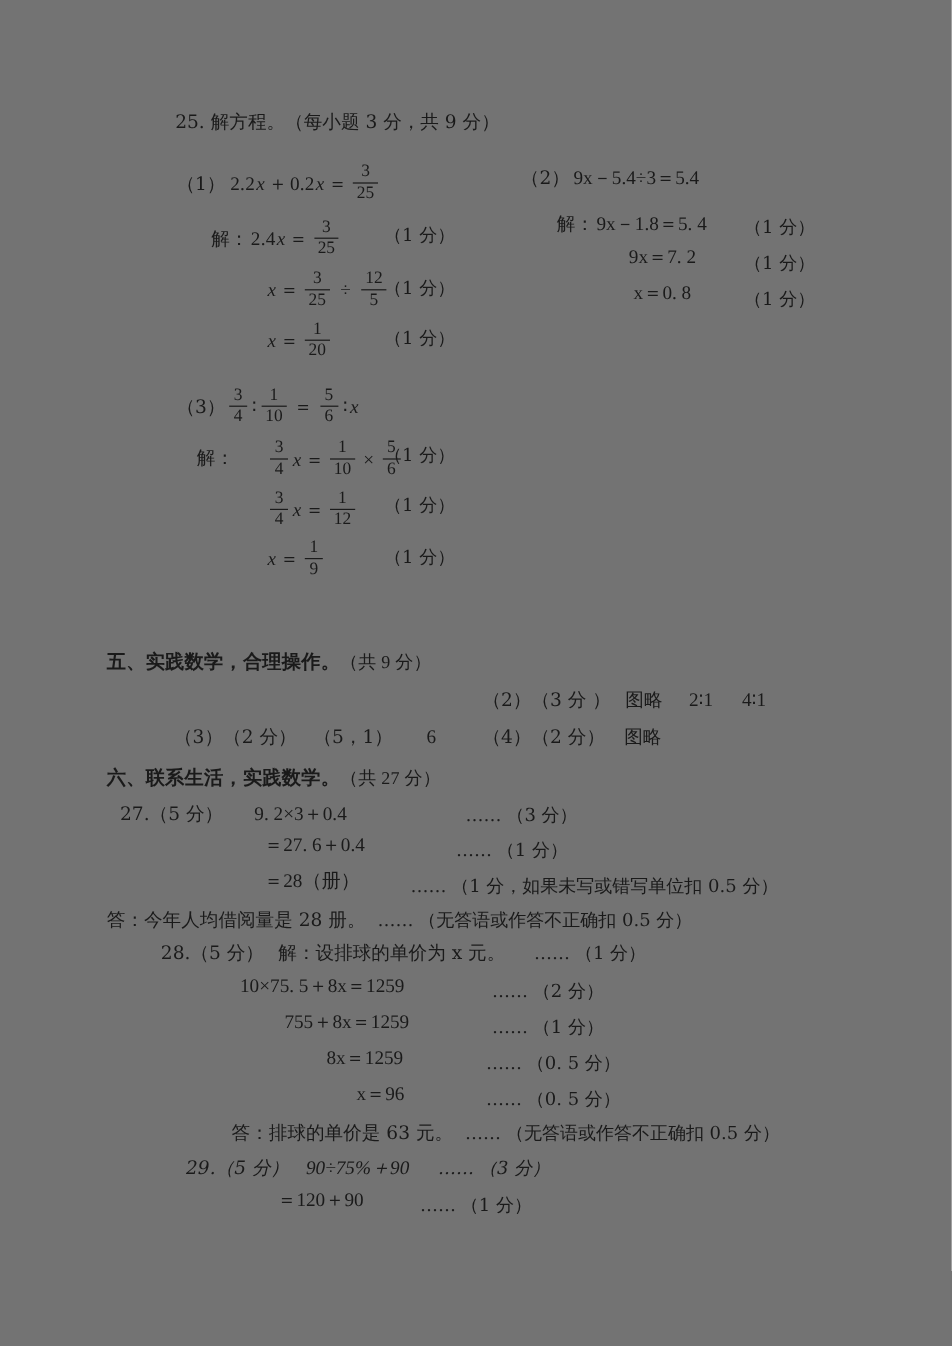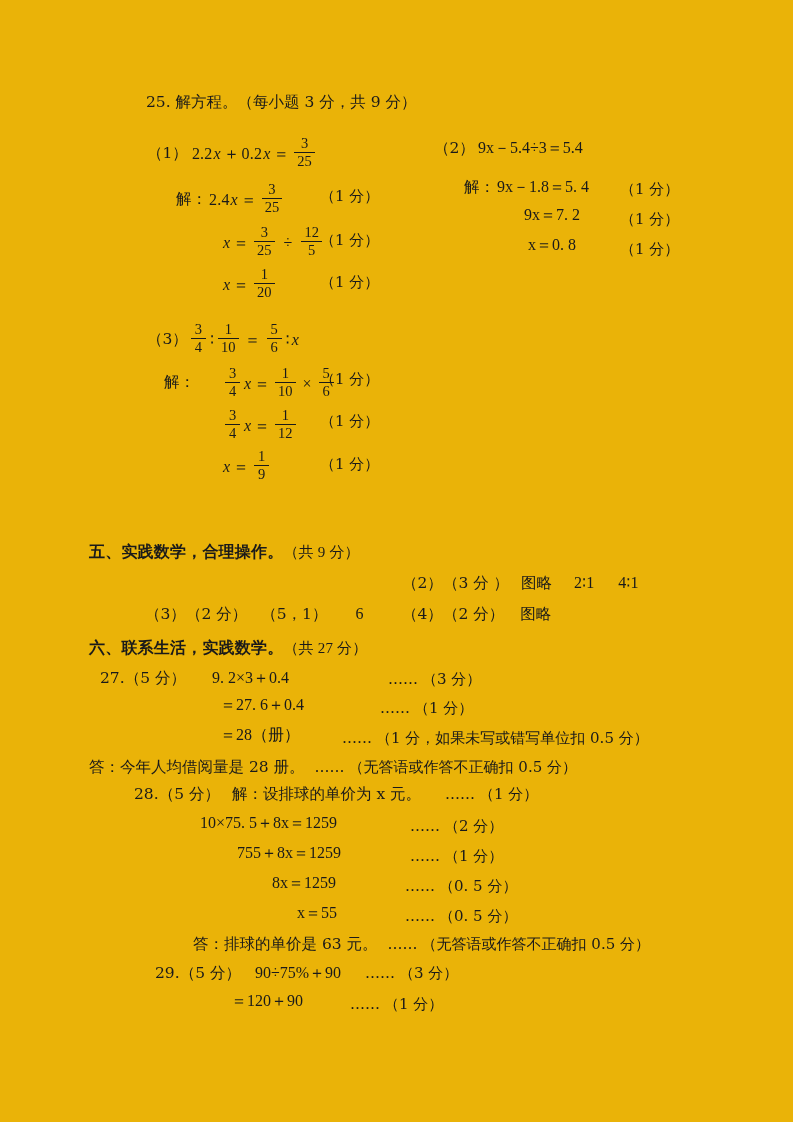--- a/index.html
+++ b/index.html
@@ -13,21 +13,21 @@
     position: relative;
     font-family: "Liberation Serif", "DejaVu Serif", serif;
     color: #1a1a1a;
     overflow: hidden;
   }
   .page {
     position: absolute;
     left: 0; top: 0;
     width: 793px;
     height: 1122px;
-    background: #eab308;
+    background: #737373;
   }
   .abs { position: absolute; white-space: nowrap; }
   .cnserif { font-family: "DejaVu Serif", "Liberation Serif", serif; font-size: 15.5px; }
 
   .heading {
     font-family: "DejaVu Sans", "Liberation Sans", sans-serif;
     font-weight: bold;
     font-size: 16px;
     letter-spacing: .2px;
   }
@@ -321,31 +321,31 @@
   <div class="abs math" style="left:237px; top:845px;">755＋8x＝1259</div>
   <div class="abs" style="left:410px; top:847px;">
     <span class="dots">……</span><span class="pts" style="padding-left:4px;">（1 分）</span>
   </div>
 
   <div class="abs math" style="left:272px; top:875px;">8x＝1259</div>
   <div class="abs" style="left:405px; top:877px;">
     <span class="dots">……</span><span class="pts" style="padding-left:4px;">（0. 5 分）</span>
   </div>
 
-  <div class="abs math" style="left:297px; top:905px;">x＝55</div>
+  <div class="abs math" style="left:297px; top:905px;">x＝96</div>
   <div class="abs" style="left:405px; top:907px;">
     <span class="dots">……</span><span class="pts" style="padding-left:4px;">（0. 5 分）</span>
   </div>
 
   <div class="abs" style="left:193px; top:934px;">
     <span class="lbl">答：排球的单价是 63 元。</span>
     <span class="dots" style="padding-left:6px;">……</span><span class="pts" style="padding-left:4px;">（无答语或作答不正确扣 0.5 分）</span>
   </div>
 
-  <div class="abs" style="left:155px; top:963px;">
+  <div class="abs" style="left:155px; top:963px;font-style:italic;">
     <span class="lbl">29.</span><span class="lbl">（5 分）</span>
     <span class="math" style="padding-left:10px;">90÷75%＋90</span>
     <span class="dots" style="padding-left:20px;">……</span><span class="pts" style="padding-left:4px;">（3 分）</span>
   </div>
 
   <div class="abs math" style="left:231px; top:993px;">＝120＋90</div>
   <div class="abs" style="left:350px; top:995px;">
     <span class="dots">……</span><span class="pts" style="padding-left:4px;">（1 分）</span>
   </div>
 

